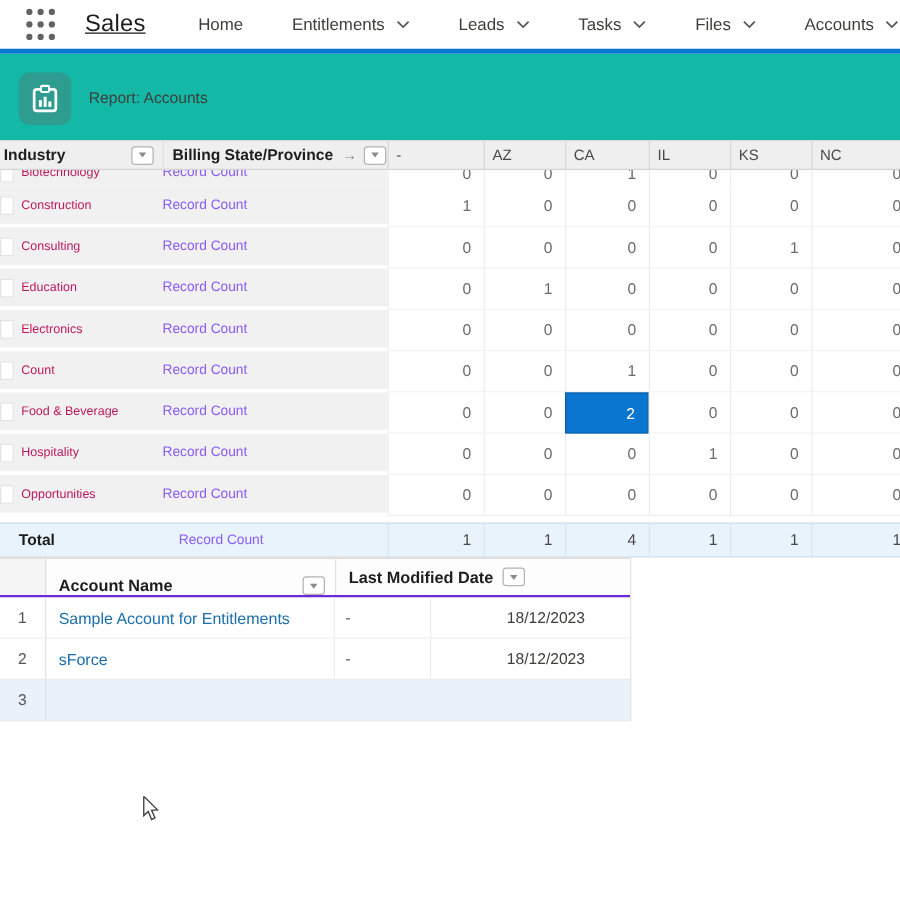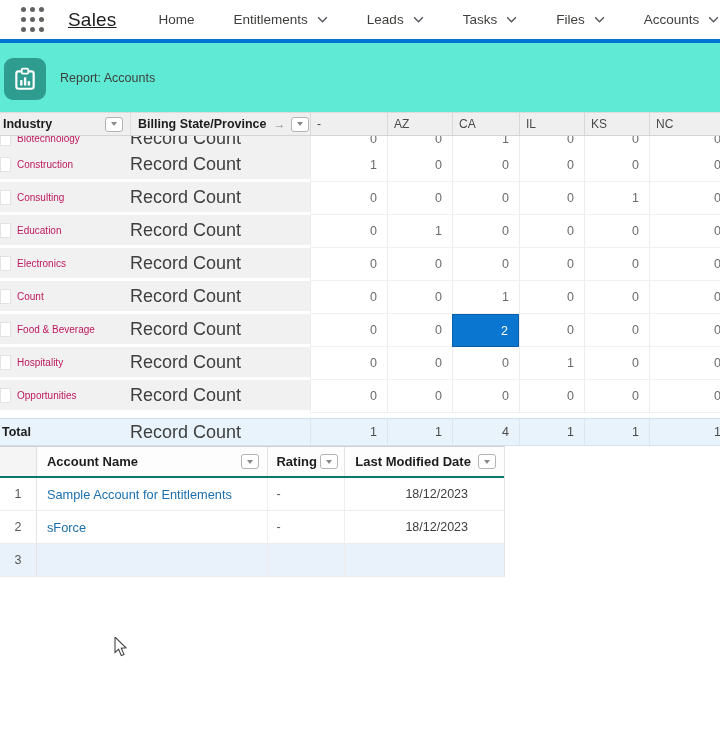--- a/index.html
+++ b/index.html
@@ -21,21 +21,21 @@
   .waffle { margin-left:21px; width:26px; height:26px; display:grid;
     grid-template-columns:repeat(3,1fr); gap:4px; cursor:pointer; }
   .waffle i { width:5px; height:5px; border-radius:50%; background:#63625f; }
   .appname { margin-left:24px; font-size:19px; color:#1d1d1d; letter-spacing:0.2px;text-decoration:underline; }
   .navitems { display:flex; align-items:center; margin-left:42px; }
   .navitem { display:flex; align-items:center; margin-right:39px; font-size:13.5px; color:#3e3e3c; cursor:pointer; white-space:nowrap; }
   .chev { width:11px; height:7px; margin-left:9px; }
   .bluebar { height:4px; background:#0176d3; }
 
   
-  .rpthdr { display:flex; align-items:center; padding:15px 0 12px 4px; background:#5eead4; }
+  .rpthdr { display:flex; align-items:center; padding:15px 0 12px 15px; background:#14b8a6; }
   .rpticon { width:42px; height:42px; border-radius:9px; background:#2e9c8e;
     display:flex; align-items:center; justify-content:center; flex:0 0 auto; }
   .rpttext { margin-left:14px; }
   .rpttype { font-size:12.5px; color:#3e3e3c; margin-bottom:2px; }
   .rpttitle { font-size:17.5px; font-weight:bold; color:#16161a; }
 
   
   .pivot { width:731px; }
   .phead { display:flex; height:24px; align-items:center; background:#f0efef;
     border-top:1px solid #dcdcdc; border-bottom:1px solid #d4d4d4; }
@@ -49,47 +49,47 @@
   .fbox { width:18px; height:15px; border:1px solid #b3b3b3; border-radius:3px; background:#fff;
     display:inline-flex; align-items:center; justify-content:center; cursor:pointer; flex:0 0 auto; }
   .ftri { width:0; height:0; border-left:3.5px solid transparent; border-right:3.5px solid transparent; border-top:4.5px solid #8a8a8a; }
   .w0{width:77px}.w1{width:65px}.w2{width:67px}.w3{width:65px}.w4{width:65px}.w5{width:82px}
 
   .prow { display:flex; height:33px; }
   .labelband { width:310px; background:#f1f1f1; border-bottom:3px solid #fff;
     position:relative; display:flex; align-items:center; flex:0 0 auto; }
   .cb { position:absolute; left:0; top:8px; width:11px; height:15px; background:#fff; border:1px solid #e3e3e3; }
   .indname { margin-left:17px; width:113px; font-size:10px; color:#be185d; }
-  .rclabel { font-size:18px; color:#404040; }
+  .rclabel { font-size:11px; color:#8b5cf6; }
   .val { display:flex; align-items:center; justify-content:flex-end; padding-right:10px;
     font-size:12.5px; color:#6b6b6b; border-left:1px solid #ededed; border-bottom:1px solid #f1f1f1; background:#fff; cursor:pointer; }
   .val.sel { background:#0b76cf; color:#fff; border:1px solid #0a5fa8; }
 
   .partial { height:13px; overflow:hidden; }
   .partial .prow { margin-top:-13px; }
   .gap4 { height:5px; }
   .trow { display:flex; height:28px; background:#e9f3fb; border-top:1px solid #cfe0ee; border-bottom:1px solid #d5e2ec; }
   .trow .labelband { background:transparent; border-bottom:none; }
-  .tlabel { margin-left:2px; font-size:12.5px; font-weight:bold; color:#1d1d1d; width:128px; }
+  .tlabel { margin-left:15px; font-size:12.5px; font-weight:bold; color:#1d1d1d; width:128px; }
   .trow .val { background:transparent; border-left:1px solid #d9e6f0; border-bottom:none; color:#4a4a4a; }
 
   
   .detbar { position:relative; height:38px; }
   .dtitle { position:absolute; left:8px; top:11px; font-size:14.5px; font-weight:bold; color:#1d1d1d; }
   .dcount { position:absolute; left:63px; top:12px; font-size:13px; color:#6b6b6b; }
   .dfilter1 { position:absolute; left:156px; top:12px; }
   .dfilter2 { position:absolute; left:345px; top:12px; }
   .dfilter1, .dfilter2 { font-size:12.5px; color:#8a8a8a; white-space:nowrap; }
   .dfilter1 b, .dfilter2 b { color:#2e2e2e; font-weight:bold; margin-left:3px; }
   .dclear { position:absolute; left:518px; top:12px; font-size:12.5px; color:#1670b8; cursor:pointer; }
 
   
   .dtable { width:505px; border-right:1px solid #e4e4e4; }
-  .dhead { display:flex; height:32px; align-items:center; background:#fdfdfd;
-    border-top:1px solid #cfcfcf; border-bottom:2px solid #0f766e; }
+  .dhead { display:flex; height:32px; align-items:flex-end; background:#fdfdfd;
+    border-top:1px solid #cfcfcf; border-bottom:2px solid #6d28d9; }
   .dh-gut { width:37px; height:100%; background:#f5f5f5; border-right:1px solid #e0e0e0; }
   .dh-acct { width:231px; display:flex; align-items:center; justify-content:space-between;
     padding:0 8px 0 10px; font-size:13px; font-weight:bold; color:#1d1d1d; }
   .dh-rating { width:77px; display:flex; align-items:center; justify-content:space-between;
     padding:0 6px 0 8px; font-size:13px; font-weight:bold; color:#1d1d1d; border-left:1px solid #e4e4e4; height:100%; }
   .dh-date { width:160px; display:flex; align-items:center; justify-content:space-between;
     padding:0 8px 0 10px; font-size:13px; font-weight:bold; color:#1d1d1d; border-left:1px solid #e4e4e4; height:100%; }
   .drow { display:flex; height:33px; border-bottom:1px solid #ebebeb; background:#fff; }
   .drow.hl { background:#e9f2fb; }
   .d-gut { width:37px; display:flex; align-items:center; justify-content:center;
@@ -344,26 +344,20 @@
 
   <div class="dtable">
     <div class="dhead">
       <div class="dh-gut"></div>
       <div class="dh-acct">
         <span>Account Name</span>
         <span class="fbox">
             <span class="ftri"></span>
           </span>
       </div>
-      <div class="dh-rating">
-        <span>Rating</span>
-        <span class="fbox">
-            <span class="ftri"></span>
-          </span>
-      </div>
       <div class="dh-date">
         <span>Last Modified Date</span>
         <span class="fbox">
             <span class="ftri"></span>
           </span>
       </div>
     </div>
 
     <div class="drow">
       <div class="d-gut">1</div>

